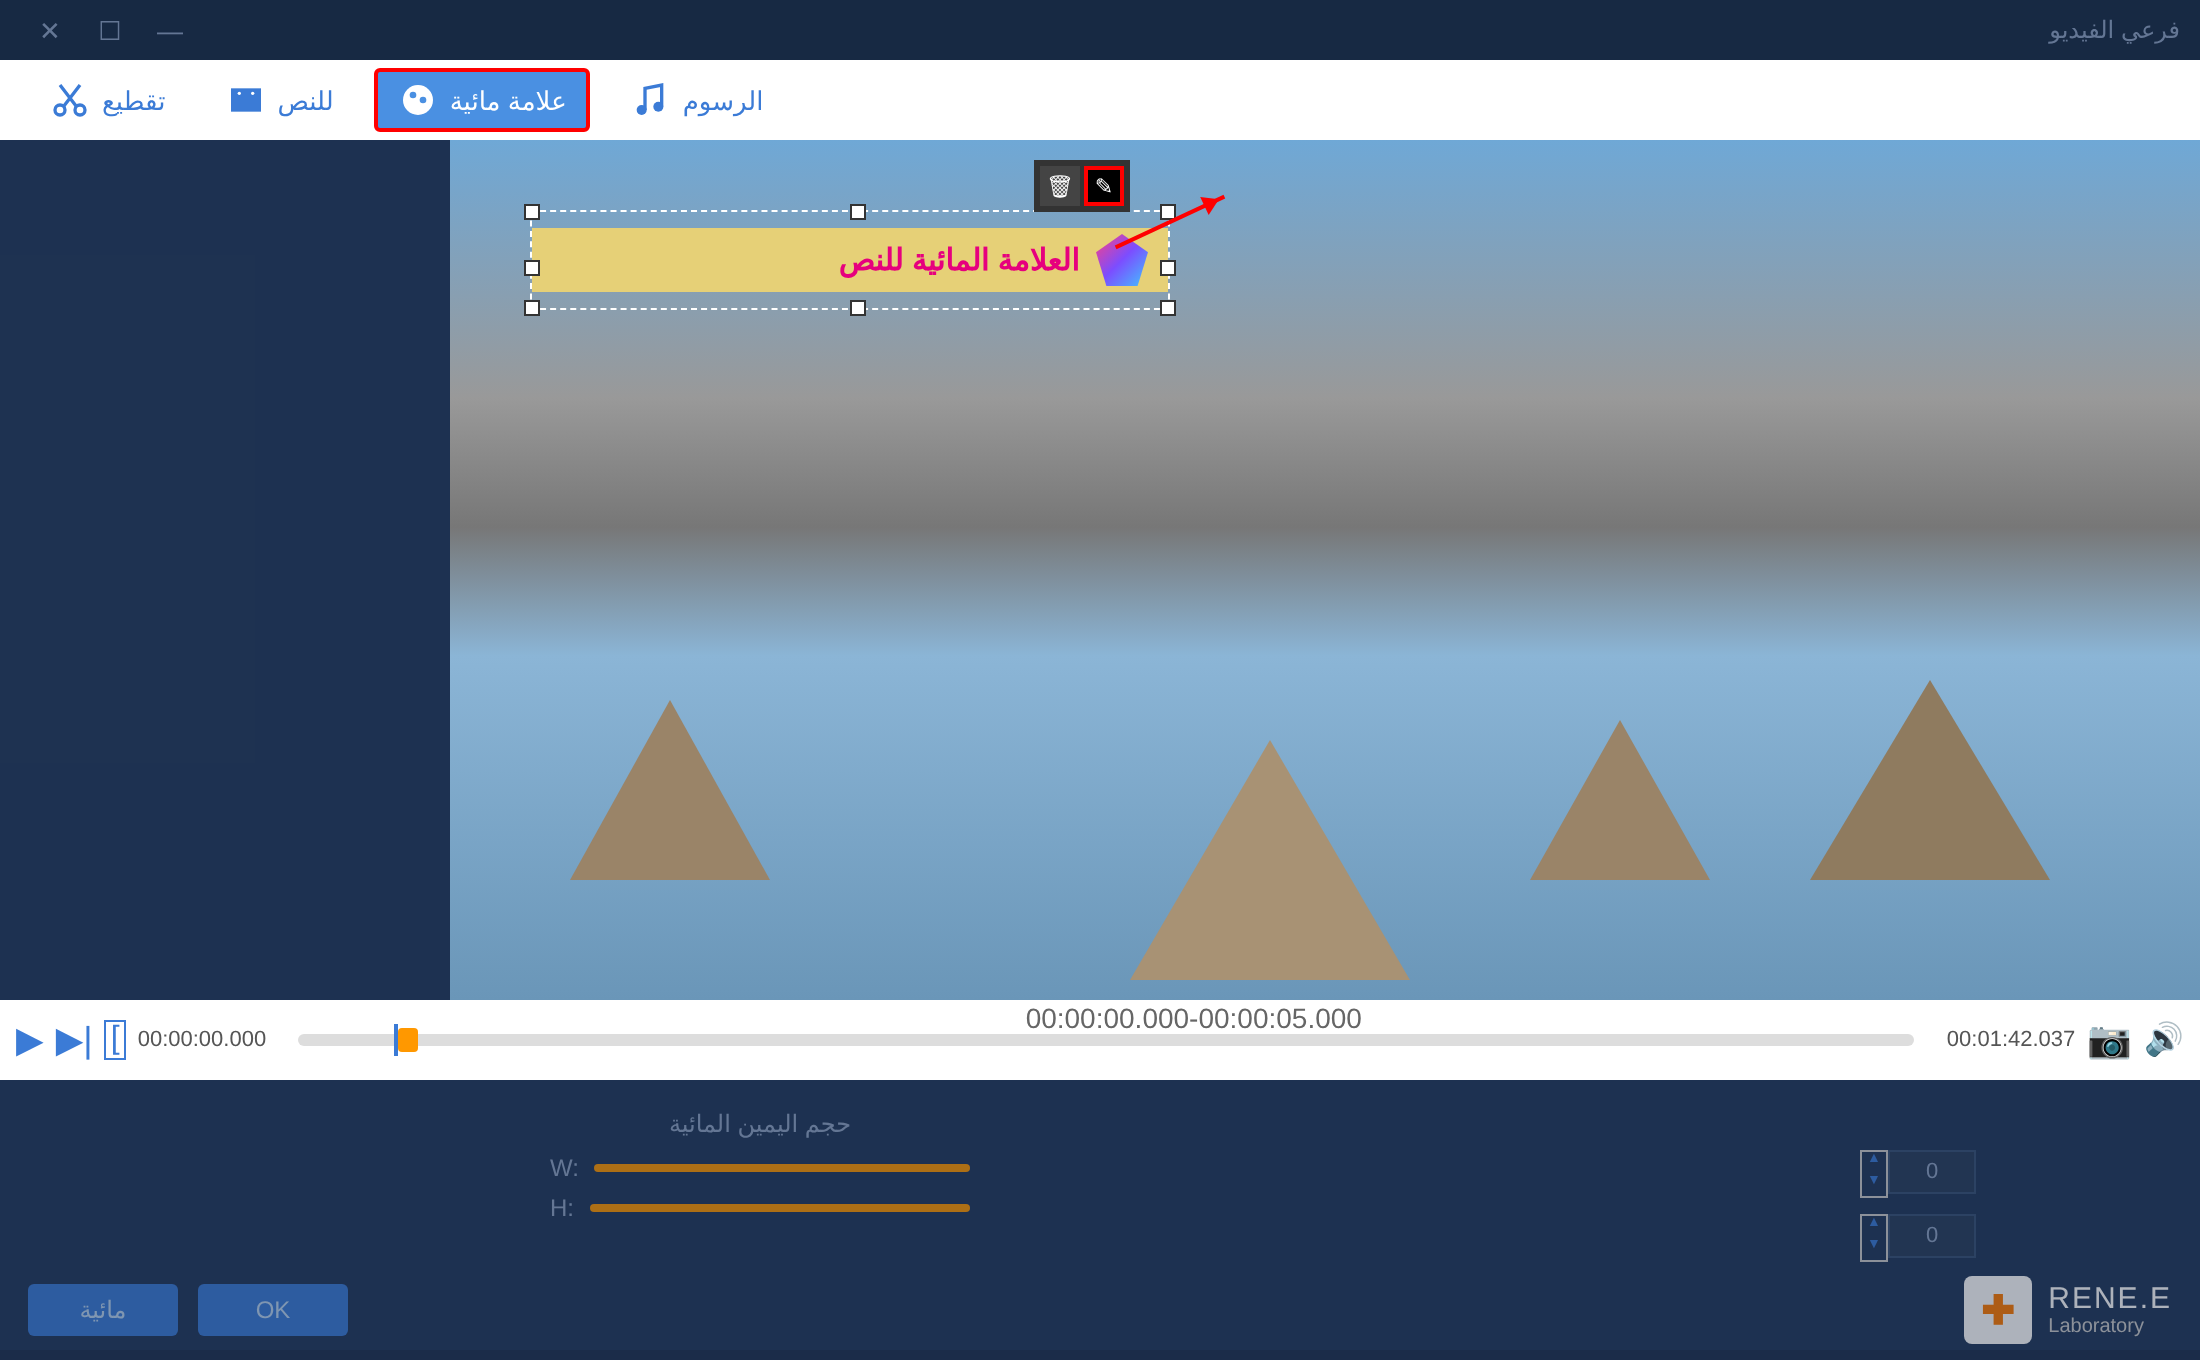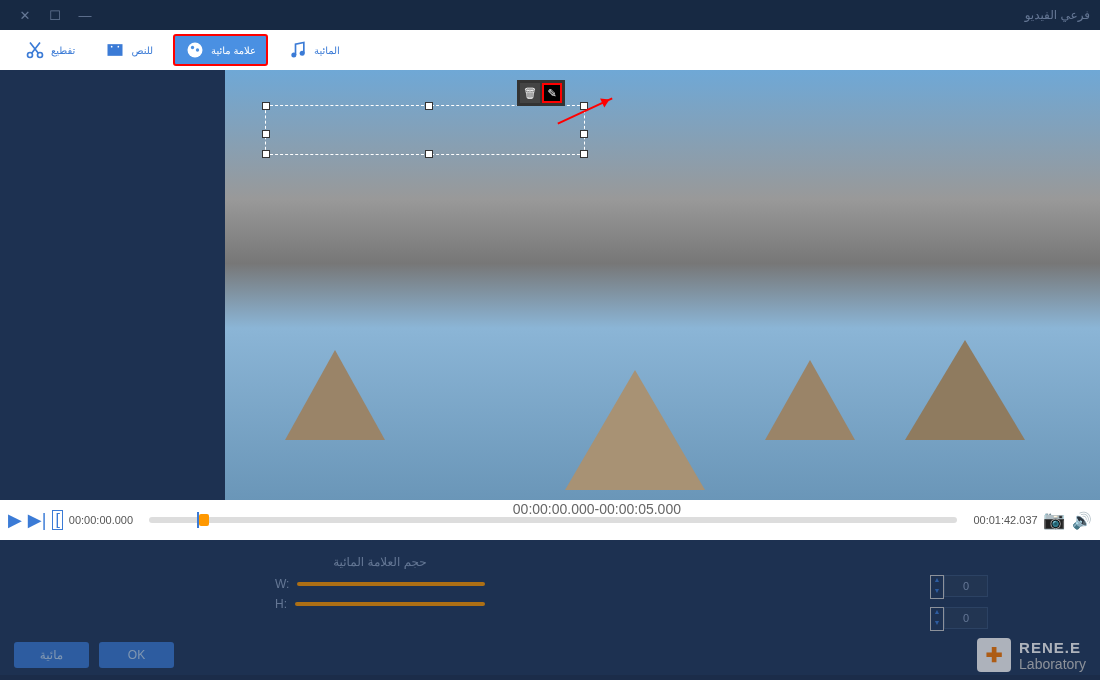--- a/index.html
+++ b/index.html
@@ -1,21 +1,21 @@
 <!DOCTYPE html>
 <html dir="rtl"><head>
 <meta charset="utf-8">
 <style>
 *{box-sizing:border-box;margin:0;padding:0;font-family:Tahoma,Arial,sans-serif}
 body{width:1100px;height:680px;background:#1f3250;overflow:hidden;position:relative}
 .titlebar{height:30px;background:#1a2d48;display:flex;align-items:center;padding:0 10px;color:#8fa4c4;font-size:12px}
 .titlebar .spacer{flex:1}
 .winbtn{width:30px;text-align:center;color:#8fa4c4;font-size:13px}
 .toolbar{height:40px;background:#fff;display:flex;align-items:center;padding:0 15px;gap:10px;direction:ltr}
-.tbtn{display:flex;align-items:center;gap:6px;padding:4px 10px;color:#3b7bd6;font-size:10px;border-radius:3px}
+.tbtn{display:flex;align-items:center;gap:6px;padding:4px 10px;color:#3b7bd6;font-size:13px;border-radius:3px}
 .tbtn.active{background:#4a90e2;color:#fff}
 .tbtn svg{width:20px;height:20px}
 .tbtn.highlight{border:2px solid red}
 .main{display:flex;height:430px}
 .rightpane{width:225px;background:#233a5c;position:relative}
 .preview{flex:1;background:#000;position:relative}
 .sky{position:absolute;inset:0;background:linear-gradient(180deg,#6fa8d6 0%,#999 30%,#777 45%,#8bb5d6 60%,#6a96b8 100%)}
 .pyramid{position:absolute;bottom:60px;width:0;height:0;border-style:solid}
 .wm-overlay{position:absolute;top:35px;left:40px;width:320px;height:50px;border:1px dashed #fff;display:flex;align-items:center}
 .wm-handle{position:absolute;width:8px;height:8px;background:#fff;border:1px solid #333}
@@ -39,22 +39,22 @@
 .spinner span{flex:1;font-size:7px;color:#3b7bd6;text-align:center;line-height:1}
 .sidebar-tabs{position:absolute;top:415px;right:10px;display:flex;gap:8px}
 .stab{padding:6px 20px;font-size:12px;border-radius:3px}
 .stab.on{background:#3b7bd6;color:#fff}
 .stab.off{background:#2d4669;color:#8fa4c4}
 .side-controls{position:absolute;top:455px;right:18px;width:200px;color:#8fa4c4;font-size:12px}
 .side-row{display:flex;align-items:center;gap:12px;margin-bottom:10px;justify-content:center}
 .side-ico{font-size:15px;color:#8fa4c4}
 .logo{position:absolute;bottom:8px;right:14px;display:flex;align-items:center;gap:8px;color:#fff;direction:ltr}
 .logo-ico{width:34px;height:34px;background:#fff;border-radius:4px;display:flex;align-items:center;justify-content:center;color:#ff7b00;font-size:20px;font-weight:bold}
-.logo-text{font-size:15px;font-weight:bold;letter-spacing:1px}
-.logo-sub{font-size:14px;color:#ccc}
+.logo-text{font-size:15px;font-weight:normal;letter-spacing:1px}
+.logo-sub{font-size:10px;color:#ccc}
 .footbtns{position:absolute;bottom:12px;left:14px;display:flex;gap:10px;direction:ltr}
 .footbtn{width:75px;height:26px;background:#3b7bd6;color:#b8d4f0;font-size:12px;border-radius:3px;display:flex;align-items:center;justify-content:center}
 .size-panel{position:absolute;top:555px;left:275px;width:210px;color:#8fa4c4;font-size:12px}
 .sz-label{text-align:center;margin-bottom:8px}
 .sz-row{display:flex;align-items:center;gap:8px;margin-bottom:6px;direction:ltr}
 .sz-slider{flex:1;height:4px;background:#ff9800;border-radius:2px}
 .sz-num{width:44px;height:22px;border:1px solid #3a5478;background:#2a3f5f;color:#8fa4c4;text-align:center;font-size:11px;display:flex;align-items:center;justify-content:center}
 .dimmer{position:absolute;inset:0;background:rgba(20,35,60,.35);z-index:2;pointer-events:none}
 .preview,.timeline,.dialog,.popup2,.toolbar{position:relative;z-index:3}
 </style>
@@ -95,21 +95,21 @@
         <circle cx="15" cy="12" r="2" fill="#4a90e2"></circle>
       </svg>
       <span>علامة مائية</span>
     </div>
   <div class="tbtn">
       <svg viewBox="0 0 24 24">
         <path d="M9 18V5l10-2v13" fill="none" stroke="#3b7bd6" stroke-width="2"></path>
         <circle cx="7" cy="18" r="3" fill="#3b7bd6"></circle>
         <circle cx="17" cy="16" r="3" fill="#3b7bd6"></circle>
       </svg>
-      <span>المائية</span>
+      <span>الرسوم</span>
     </div>
 </div>
 
 <div class="main">
   <div class="preview">
     <div class="sky"></div>
     <div class="pyramid" style="left:60px;border-width:0 50px 90px 50px;border-color:transparent transparent #9a8468 transparent"></div>
     <div class="pyramid" style="left:340px;bottom:10px;border-width:0 70px 120px 70px;border-color:transparent transparent #a89274 transparent"></div>
     <div class="pyramid" style="left:540px;border-width:0 45px 80px 45px;border-color:transparent transparent #9a8468 transparent"></div>
     <div class="pyramid" style="left:680px;border-width:0 60px 100px 60px;border-color:transparent transparent #8f7b5f transparent"></div>
@@ -120,20 +120,24 @@
     </div>
     <div class="wm-overlay">
       <div class="wm-handle" style="top:-4px;left:-4px"></div>
         <div class="wm-handle" style="top:-4px;right:-4px"></div>
       <div class="wm-handle" style="bottom:-4px;left:-4px"></div>
         <div class="wm-handle" style="bottom:-4px;right:-4px"></div>
       <div class="wm-handle" style="top:-4px;left:50%"></div>
         <div class="wm-handle" style="bottom:-4px;left:50%"></div>
       <div class="wm-handle" style="left:-4px;top:50%"></div>
         <div class="wm-handle" style="right:-4px;top:50%"></div>
+      <div class="wm-band">
+        <div class="wm-logo"></div>
+        <span class="wm-text">العلامة المائية للنص</span>
+      </div>
     </div>
   </div>
   <div class="rightpane"></div>
 </div>
 
 <div class="timeline">
   <span class="playbtn">▶</span>
   <span class="playbtn">▶|</span>
   <span style="color:#3b7bd6;font-size:16px;border:1px solid #3b7bd6;padding:0 2px">[</span>
   <span>00:00:00.000</span>
@@ -162,21 +166,21 @@
     <span class="side-ico">🖼</span>
   </div>
   <div style="text-align:center;margin:8px 0">تأثير الرسوم المتحركة</div>
   <div class="dlg-select" style="background:#2a3f5f;border-color:#3a5478;color:#8fa4c4">
     <span>من اليمين إلى اليسار</span>
       <span class="chev">▼</span>
   </div>
 </div>
 
 <div class="size-panel">
-  <div class="sz-label">حجم العلامة المائية</div>
+  <div class="sz-label">حجم اليمين المائية</div>
   <div class="sz-row">
       <span>W:</span>
       <div class="sz-slider"></div>
     </div>
   <div class="sz-row">
       <span>H:</span>
       <div class="sz-slider"></div>
     </div>
 </div>
 <div style="position:absolute;top:575px;left:930px;display:flex;flex-direction:column;gap:8px">

